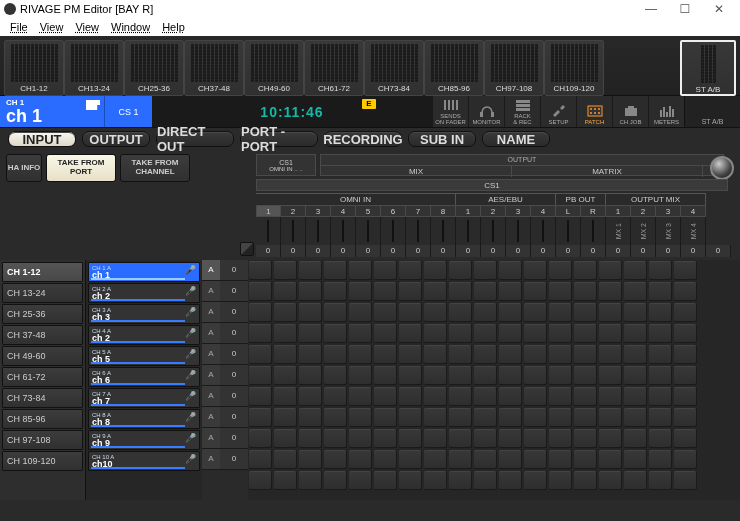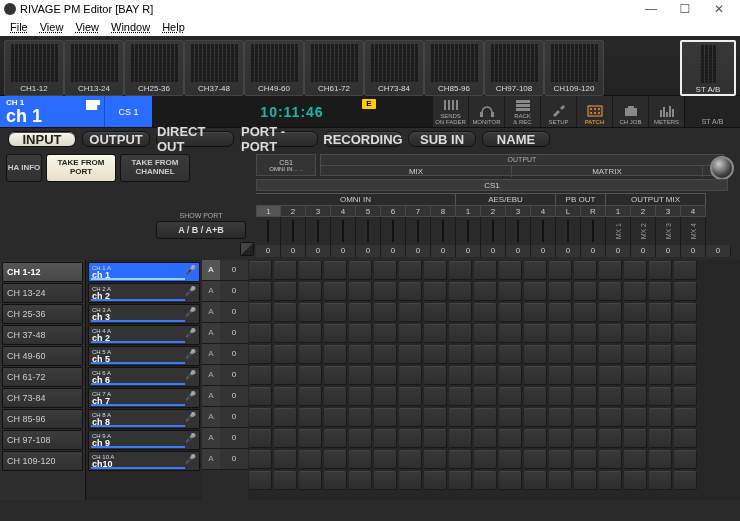--- a/index.html
+++ b/index.html
@@ -410,24 +410,20 @@
 
   <div class="mid-section">
     <div class="ha-panel">
       <div class="ha-row1">
         <div class="ha-box" style="width:36px">HA INFO</div>
         <div class="ha-box active" style="width:70px;white-space:pre-line">TAKE FROM
 PORT</div>
         <div class="ha-box" style="width:70px;white-space:pre-line">TAKE FROM
 CHANNEL</div>
       </div>
-      <div class="show-port">
-        <div class="sp-label">SHOW PORT</div>
-        <div class="sp-btn">A / B / A+B</div>
-      </div>
     </div>
     <div class="patch-header">
       <div class="out-block">
         <div class="out-left">
           <div>CS1</div>
           <div style="font-size:6px">OMNI IN   .. ..</div>
         </div>
         <div class="out-right">
           <div class="out-right-top">OUTPUT</div>
           <div class="out-right-bot">

